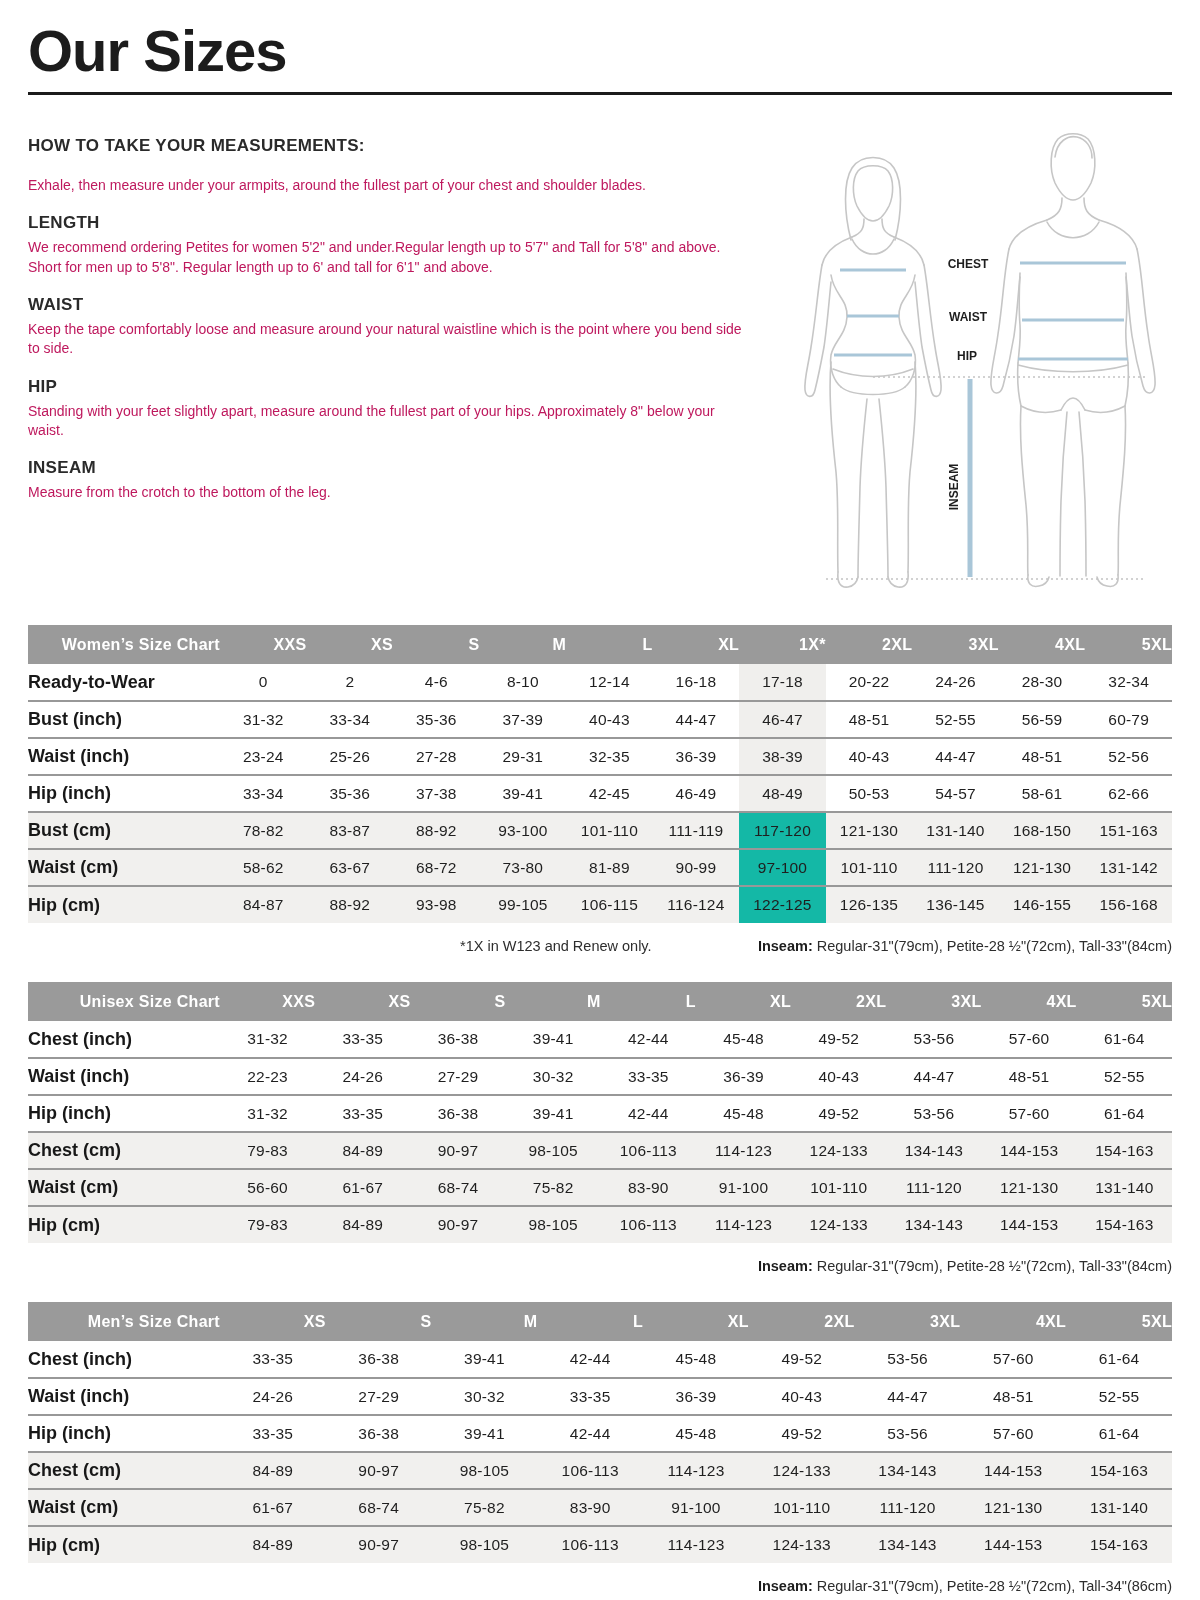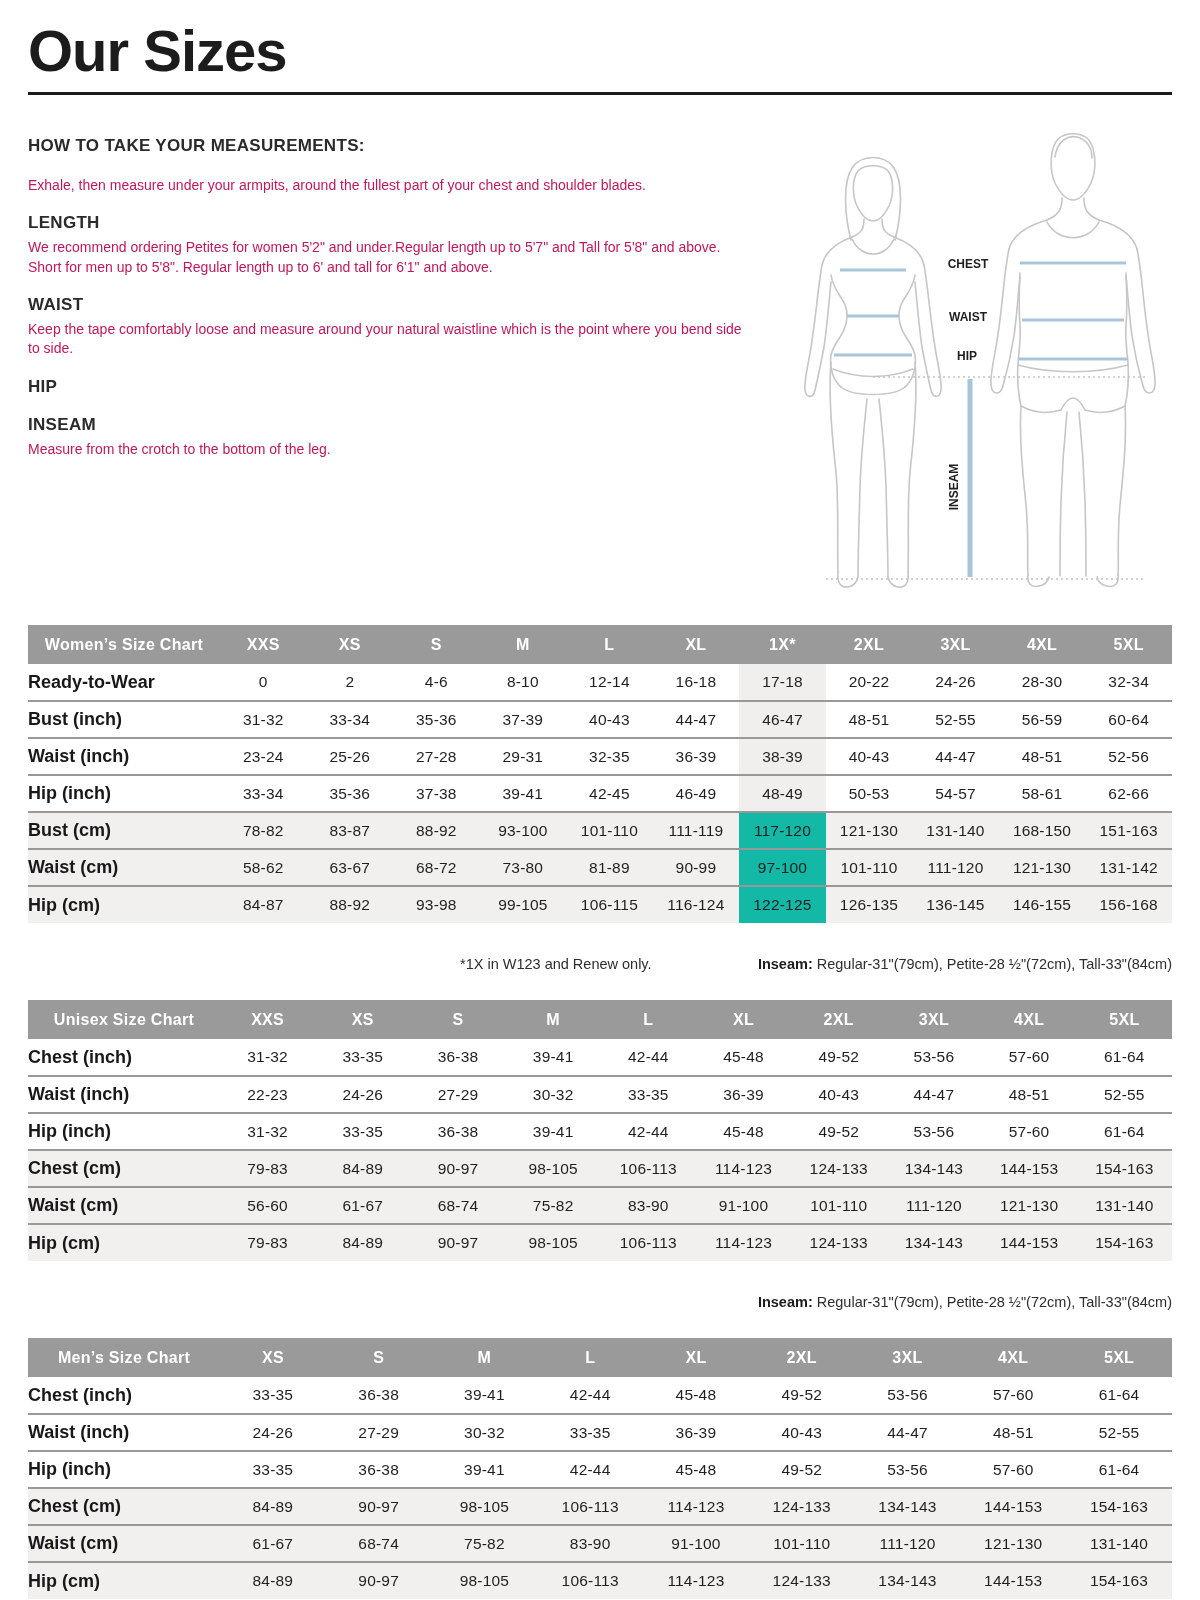--- a/index.html
+++ b/index.html
@@ -30,38 +30,38 @@
   .ms h3 { font-size:17px; font-weight:700; color:#2a2a2a; letter-spacing:.3px; margin-bottom:5px; }
   .ms p { font-size:14px; line-height:1.38; color:#be185d; }
 
   .diagram-wrap { width:404px; margin-top:6px; }
 
   
   .size-table { border-collapse:collapse; width:1144px; table-layout:fixed; }
   .size-table thead th {
     background:#9a9a9a; color:#ffffff;
     font-size:16px; font-weight:700; letter-spacing:.3px;
-    height:39px; text-align:center;
+    height:39px; text-align:right;
   }
   .size-table th.lbl:first-child, .size-table thead th.lbl { width:192px; }
   .size-table tbody tr { height:37px; border-bottom:2px solid #989898; }
   .size-table tbody tr:last-child { border-bottom:none;margin-top:44px; }
   .size-table tbody th.lbl {
     text-align:left; padding-right:16px;
     font-size:18px; font-weight:700; color:#181818;
   }
   .size-table td { text-align:center; font-size:15.5px; color:#1f1f1f; letter-spacing:.2px; }
   .size-table tr.shaded { background:#f1f0ee; }
   .size-table td.hl { background:#f0efed; }
   .size-table tr.shaded td.hl { background:#14b8a6; }
 
   .tbl-block { margin-top:24px; }
   .footnote {
     width:1144px; display:flex; align-items:flex-start;
-    margin-top:33px; font-size:14.5px; color:#2d2d2d;
+    margin-top:15px; font-size:14.5px; color:#2d2d2d;
   }
   .fn-note { margin-left:432px; }
   .fn-inseam { margin-left:auto; }
   .fn-inseam b { font-weight:700; color:#1c1c1c; }
 
   svg text { font-family:"Liberation Sans", sans-serif; }
 </style>
 </head>
 <body>
 
@@ -80,20 +80,21 @@
       <div class="ms">
         <h3>LENGTH</h3>
         <p>We recommend ordering Petites for women 5'2" and under.Regular length up to 5'7" and Tall for 5'8" and above. Short for men up to 5'8". Regular length up to 6' and tall for 6'1" and above.</p>
       </div>
       <div class="ms">
         <h3>WAIST</h3>
         <p>Keep the tape comfortably loose and measure around your natural waistline which is the point where you bend side to side.</p>
       </div>
       <div class="ms">
         <h3>HIP</h3>
+        <p>Standing with your feet slightly apart, measure around the fullest part of your hips. Approximately 8" below your waist.</p>
       </div>
       <div class="ms">
         <h3>INSEAM</h3>
         <p>Measure from the crotch to the bottom of the leg.</p>
       </div>
     </div>
 
     <div class="diagram-wrap">
       <svg width="404" height="470" viewBox="0 0 404 470">
         <g fill="none" stroke="#c6c6c6" stroke-width="1.6" stroke-linecap="round">
@@ -203,21 +204,21 @@
             <td>31-32</td>
             <td>33-34</td>
             <td>35-36</td>
             <td>37-39</td>
             <td>40-43</td>
             <td>44-47</td>
             <td class="hl">46-47</td>
             <td>48-51</td>
             <td>52-55</td>
             <td>56-59</td>
-            <td>60-64</td>
+            <td>60-79</td>
           </tr>
           <tr>
             <th class="lbl">Waist (inch)</th>
             <td>23-24</td>
             <td>25-26</td>
             <td>27-28</td>
             <td>29-31</td>
             <td>32-35</td>
             <td>36-39</td>
             <td class="hl">38-39</td>

